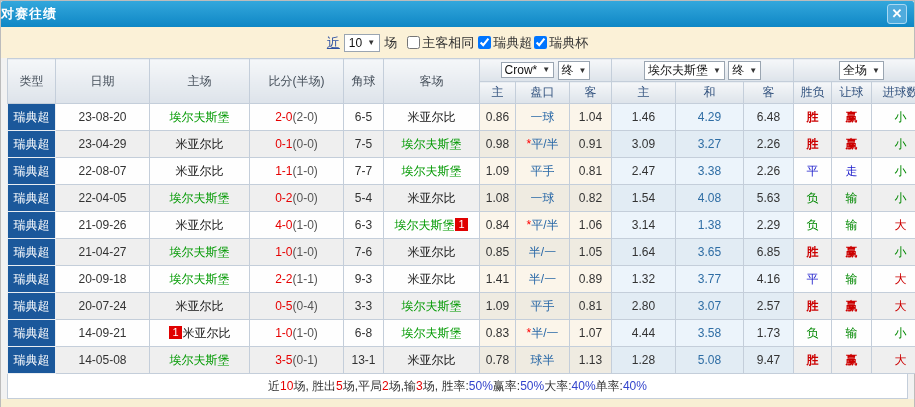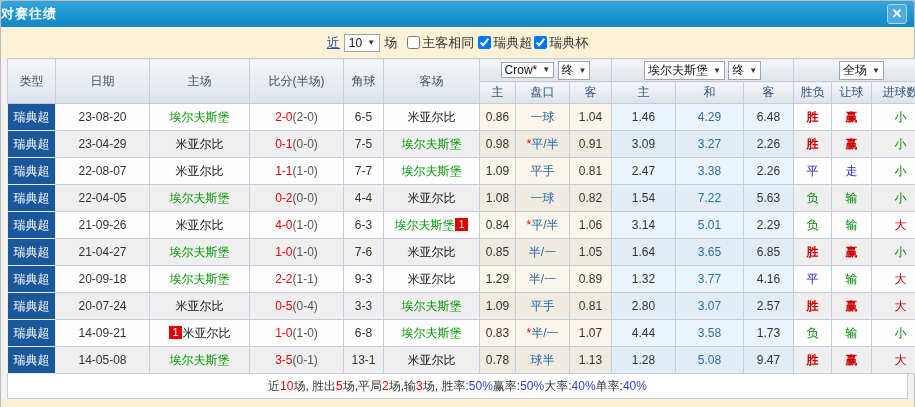--- a/index.html
+++ b/index.html
@@ -262,44 +262,44 @@
             <td class="eu eua">2.26</td>
             <td class="st-draw">平</td>
             <td class="st-draw">走</td>
             <td class="st-small">小</td>
           </tr>
           <tr>
             <td class="league">瑞典超</td>
             <td>22-04-05</td>
             <td><span class="team-green">埃尔夫斯堡</span></td>
             <td><span class="score-full">0-2</span><span class="score-half">(0-0)</span></td>
-            <td>4-4</td>
+            <td>5-4</td>
             <td><span class="team-black">米亚尔比</span></td>
             <td class="ah">1.08</td>
             <td class="ah"><span class="hline">一球</span></td>
             <td class="ah">0.82</td>
             <td class="eu euh">1.54</td>
-            <td class="eu eud">7.22</td>
+            <td class="eu eud">4.08</td>
             <td class="eu eua">5.63</td>
             <td class="st-lose">负</td>
             <td class="st-lose">输</td>
             <td class="st-small">小</td>
           </tr>
           <tr>
             <td class="league">瑞典超</td>
             <td>21-09-26</td>
             <td><span class="team-black">米亚尔比</span></td>
             <td><span class="score-full">4-0</span><span class="score-half">(1-0)</span></td>
             <td>6-3</td>
             <td><span class="team-green">埃尔夫斯堡</span><span class="redcard">1</span></td>
             <td class="ah">0.84</td>
             <td class="ah"><span class="star">*</span><span class="hline">平/半</span></td>
             <td class="ah">1.06</td>
             <td class="eu euh">3.14</td>
-            <td class="eu eud">5.01</td>
+            <td class="eu eud">1.38</td>
             <td class="eu eua">2.29</td>
             <td class="st-lose">负</td>
             <td class="st-lose">输</td>
             <td class="st-big">大</td>
           </tr>
           <tr>
             <td class="league">瑞典超</td>
             <td>21-04-27</td>
             <td><span class="team-green">埃尔夫斯堡</span></td>
             <td><span class="score-full">1-0</span><span class="score-half">(1-0)</span></td>
@@ -315,21 +315,21 @@
             <td class="st-win">赢</td>
             <td class="st-small">小</td>
           </tr>
           <tr>
             <td class="league">瑞典超</td>
             <td>20-09-18</td>
             <td><span class="team-green">埃尔夫斯堡</span></td>
             <td><span class="score-full">2-2</span><span class="score-half">(1-1)</span></td>
             <td>9-3</td>
             <td><span class="team-black">米亚尔比</span></td>
-            <td class="ah">1.29</td>
+            <td class="ah">1.41</td>
             <td class="ah"><span class="hline">半/一</span></td>
             <td class="ah">0.89</td>
             <td class="eu euh">1.32</td>
             <td class="eu eud">3.77</td>
             <td class="eu eua">4.16</td>
             <td class="st-draw">平</td>
             <td class="st-lose">输</td>
             <td class="st-big">大</td>
           </tr>
           <tr>

